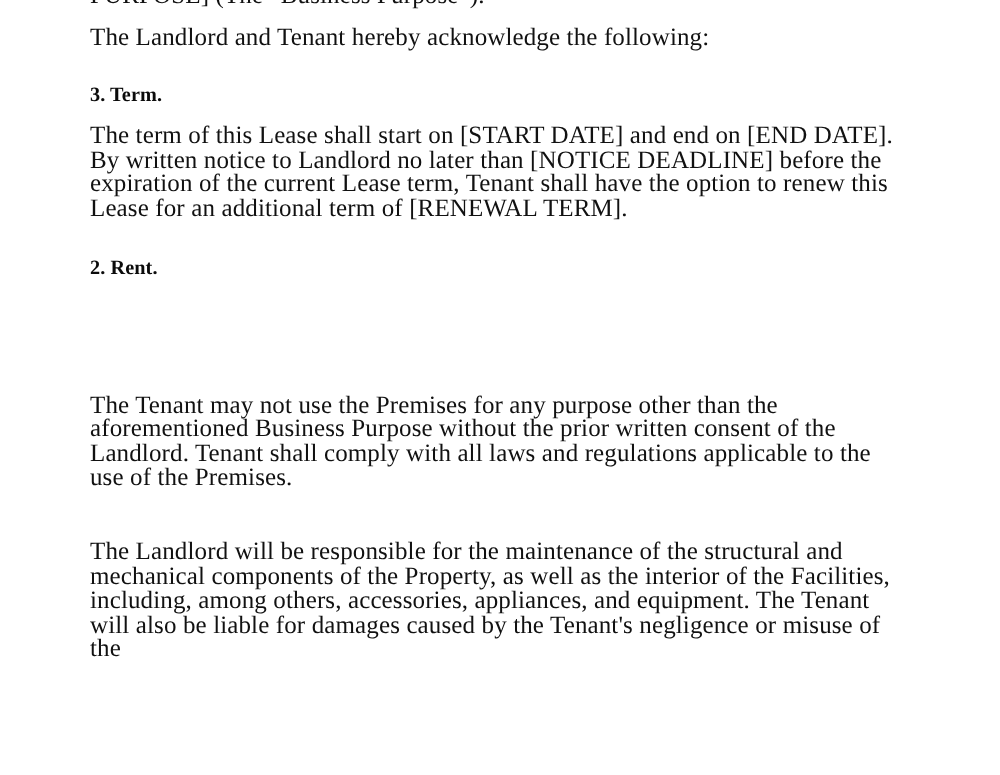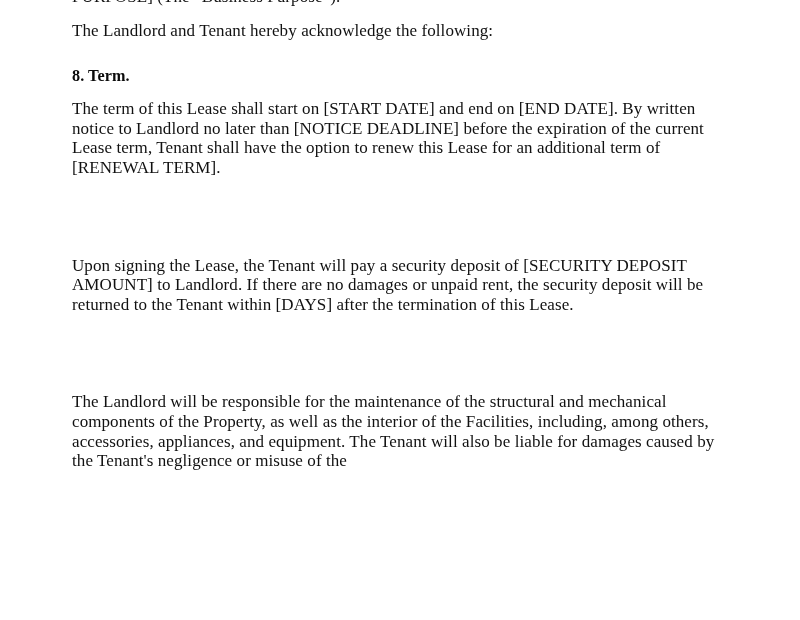--- a/index.html
+++ b/index.html
@@ -25,21 +25,21 @@
 
   
   #doc-body {
     position: absolute;
     left: 72px;
     top: -13px;            
     width: 656px;
   }
 
   .para {
-    font-size: 17px;
+    font-size: 20px;
     line-height: 19.6px;
     color: #111111;
     margin: 0;
     text-align: left;
     letter-spacing: 0.005em;
     -webkit-font-smoothing: antialiased;
   }
 
   .heading {
     font-size: 16.2px;
@@ -64,39 +64,40 @@
   <div id="doc-body">
 
     <p class="para">PURPOSE] (The “Business Purpose”).</p>
 
     <div class="gap-intro"></div>
 
     <p class="para">The Landlord and Tenant hereby acknowledge the following:</p>
 
     <div class="section">
       <div class="gap-before-h"></div>
-      <h2 class="heading">8. Term.</h2>
+      <h2 class="heading">3. Term.</h2>
       <div class="gap-after-h"></div>
       <p class="para">The term of this Lease shall start on [START DATE] and end on [END DATE]. By written notice to Landlord no later than [NOTICE DEADLINE] before the expiration of the current Lease term, Tenant shall have the option to renew this Lease for an additional term of [RENEWAL TERM].</p>
+    </div>
+
+    <div class="section">
+      <div class="gap-before-h"></div>
+      <h2 class="heading">2. Rent.</h2>
+      <div class="gap-after-h"></div>
     </div>
 
     <div class="section">
       <div class="gap-before-h"></div>
       <div class="gap-after-h"></div>
     </div>
 
     <div class="section">
       <div class="gap-before-h"></div>
       <div class="gap-after-h"></div>
-      <p class="para">Upon signing the Lease, the Tenant will pay a security deposit of [SECURITY DEPOSIT AMOUNT] to Landlord. If there are no damages or unpaid rent, the security deposit will be returned to the Tenant within [DAYS] after the termination of this Lease.</p>
-    </div>
-
-    <div class="section">
-      <div class="gap-before-h"></div>
-      <div class="gap-after-h"></div>
+      <p class="para">The Tenant may not use the Premises for any purpose other than the aforementioned Business Purpose without the prior written consent of the Landlord. Tenant shall comply with all laws and regulations applicable to the use of the Premises.</p>
     </div>
 
     <div class="section">
       <div class="gap-before-h"></div>
       <div class="gap-after-h"></div>
       <p class="para">The Landlord will be responsible for the maintenance of the structural and mechanical components of the Property, as well as the interior of the Facilities, including, among others, accessories, appliances, and equipment. The Tenant will also be liable for damages caused by the Tenant's negligence or misuse of the</p>
     </div>
 
   </div>
 </div>

